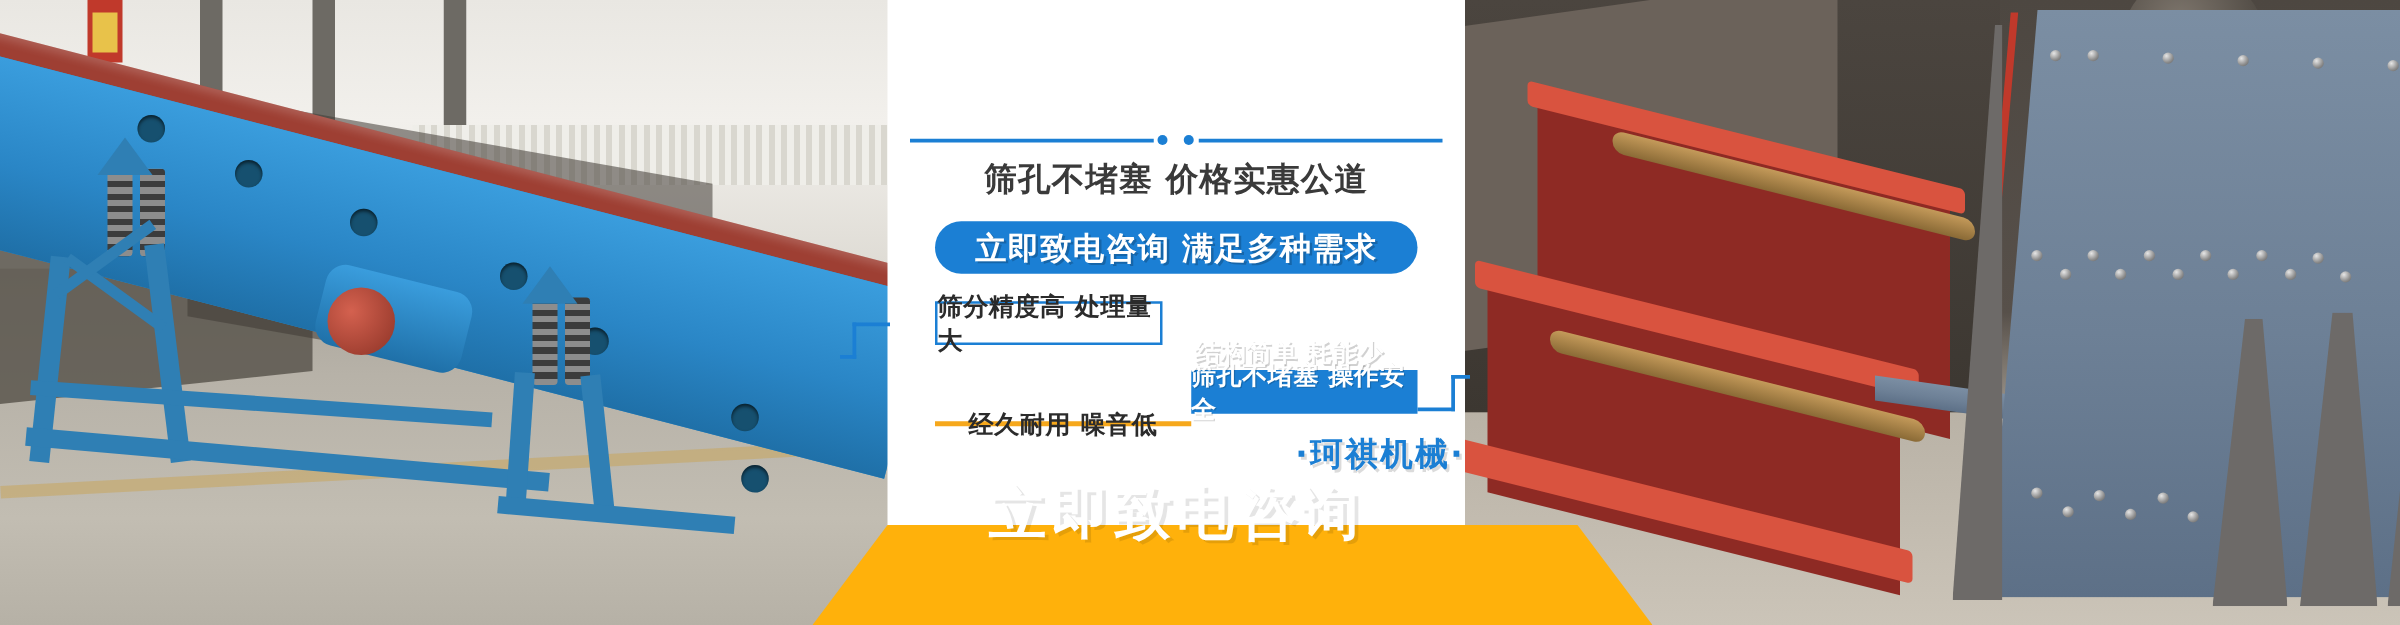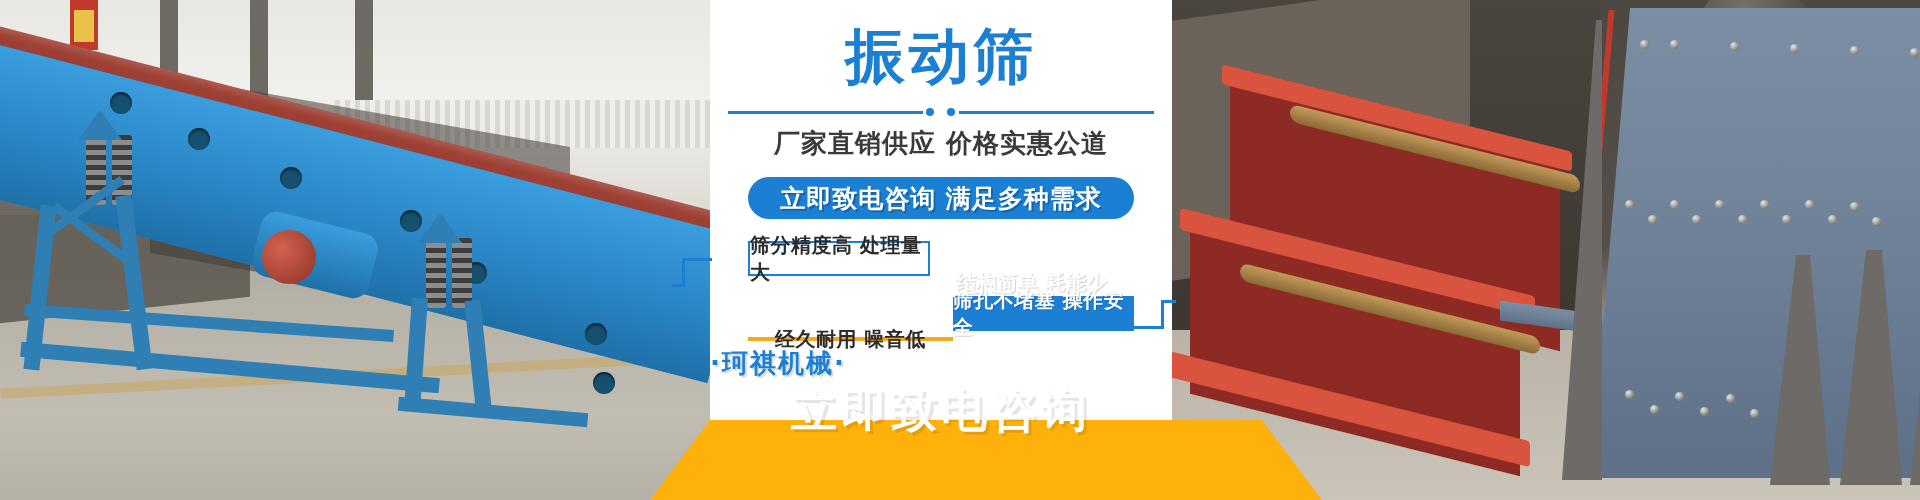--- a/index.html
+++ b/index.html
@@ -113,21 +113,21 @@
   .elbow i{position:absolute;background:#1b7fd4;}
   .elbow-l{left:-38px;top:258px;width:40px;height:32px;}
   .elbow-l .h1{left:10px;top:0;width:30px;height:3px;}
   .elbow-l .v1{left:10px;top:0;width:3px;height:29px;}
   .elbow-l .h2{left:0;top:26px;width:13px;height:3px;}
   .elbow-r{left:424px;top:300px;width:42px;height:32px;}
   .elbow-r .h1{left:0;top:26px;width:30px;height:3px;}
   .elbow-r .v1{left:27px;top:0;width:3px;height:29px;}
   .elbow-r .h2{left:27px;top:0;width:15px;height:3px;}
 
-  .brand{position:absolute;left:0;top:346px;width:462px;text-align:left;
+  .brand{position:absolute;left:0;top:346px;width:462px;text-align:right;
     font-size:26px;font-weight:bold;color:#1b7fd4;letter-spacing:2px;
     text-shadow:2px 2px 0 rgba(0,0,0,.14);
     font-family:"DejaVu Sans","Liberation Sans",sans-serif;}
 
   
   .trap{position:absolute;left:650px;top:420px;width:672px;height:80px;background:#FFB10B;
     clip-path:polygon(60px 0,612px 0,672px 80px,0 80px);}
   .cta{position:absolute;left:710px;top:380px;width:462px;text-align:center;
     font-size:46px;font-weight:bold;color:#ffffff;letter-spacing:4px;z-index:5;
     text-shadow:3px 3px 0 rgba(0,0,0,.10);
@@ -233,30 +233,29 @@
       <div class="pr-rivet" style="left:480px;top:405px"></div>
     <div class="pr-rivet" style="left:505px;top:392px"></div>
       <div class="pr-rivet" style="left:530px;top:407px"></div>
     <div class="pr-rivet" style="left:556px;top:394px"></div>
       <div class="pr-rivet" style="left:580px;top:409px"></div>
 
   </div>
 
   <div class="center">
 
-    <div class="title">振动筛</div>
 
     <div class="divider">
       <span class="dl a"></span>
       <span class="dot d1"></span>
       <span class="dot d2"></span>
       <span class="dl b"></span>
     </div>
 
-    <div class="subtitle">厂家直销供应  价格实惠公道</div>
+    <div class="subtitle">筛孔不堵塞  价格实惠公道</div>
 
     <div class="pill">立即致电咨询  满足多种需求</div>
 
     <div class="featrow r1">
       <div class="cell left c-white-blue">筛分精度高 处理量大</div>
       <div class="cell right c-orange">结构简单 耗能少</div>
     </div>
 
     <div class="featrow r2">
       <div class="cell right c-white-orange">经久耐用  噪音低</div>

